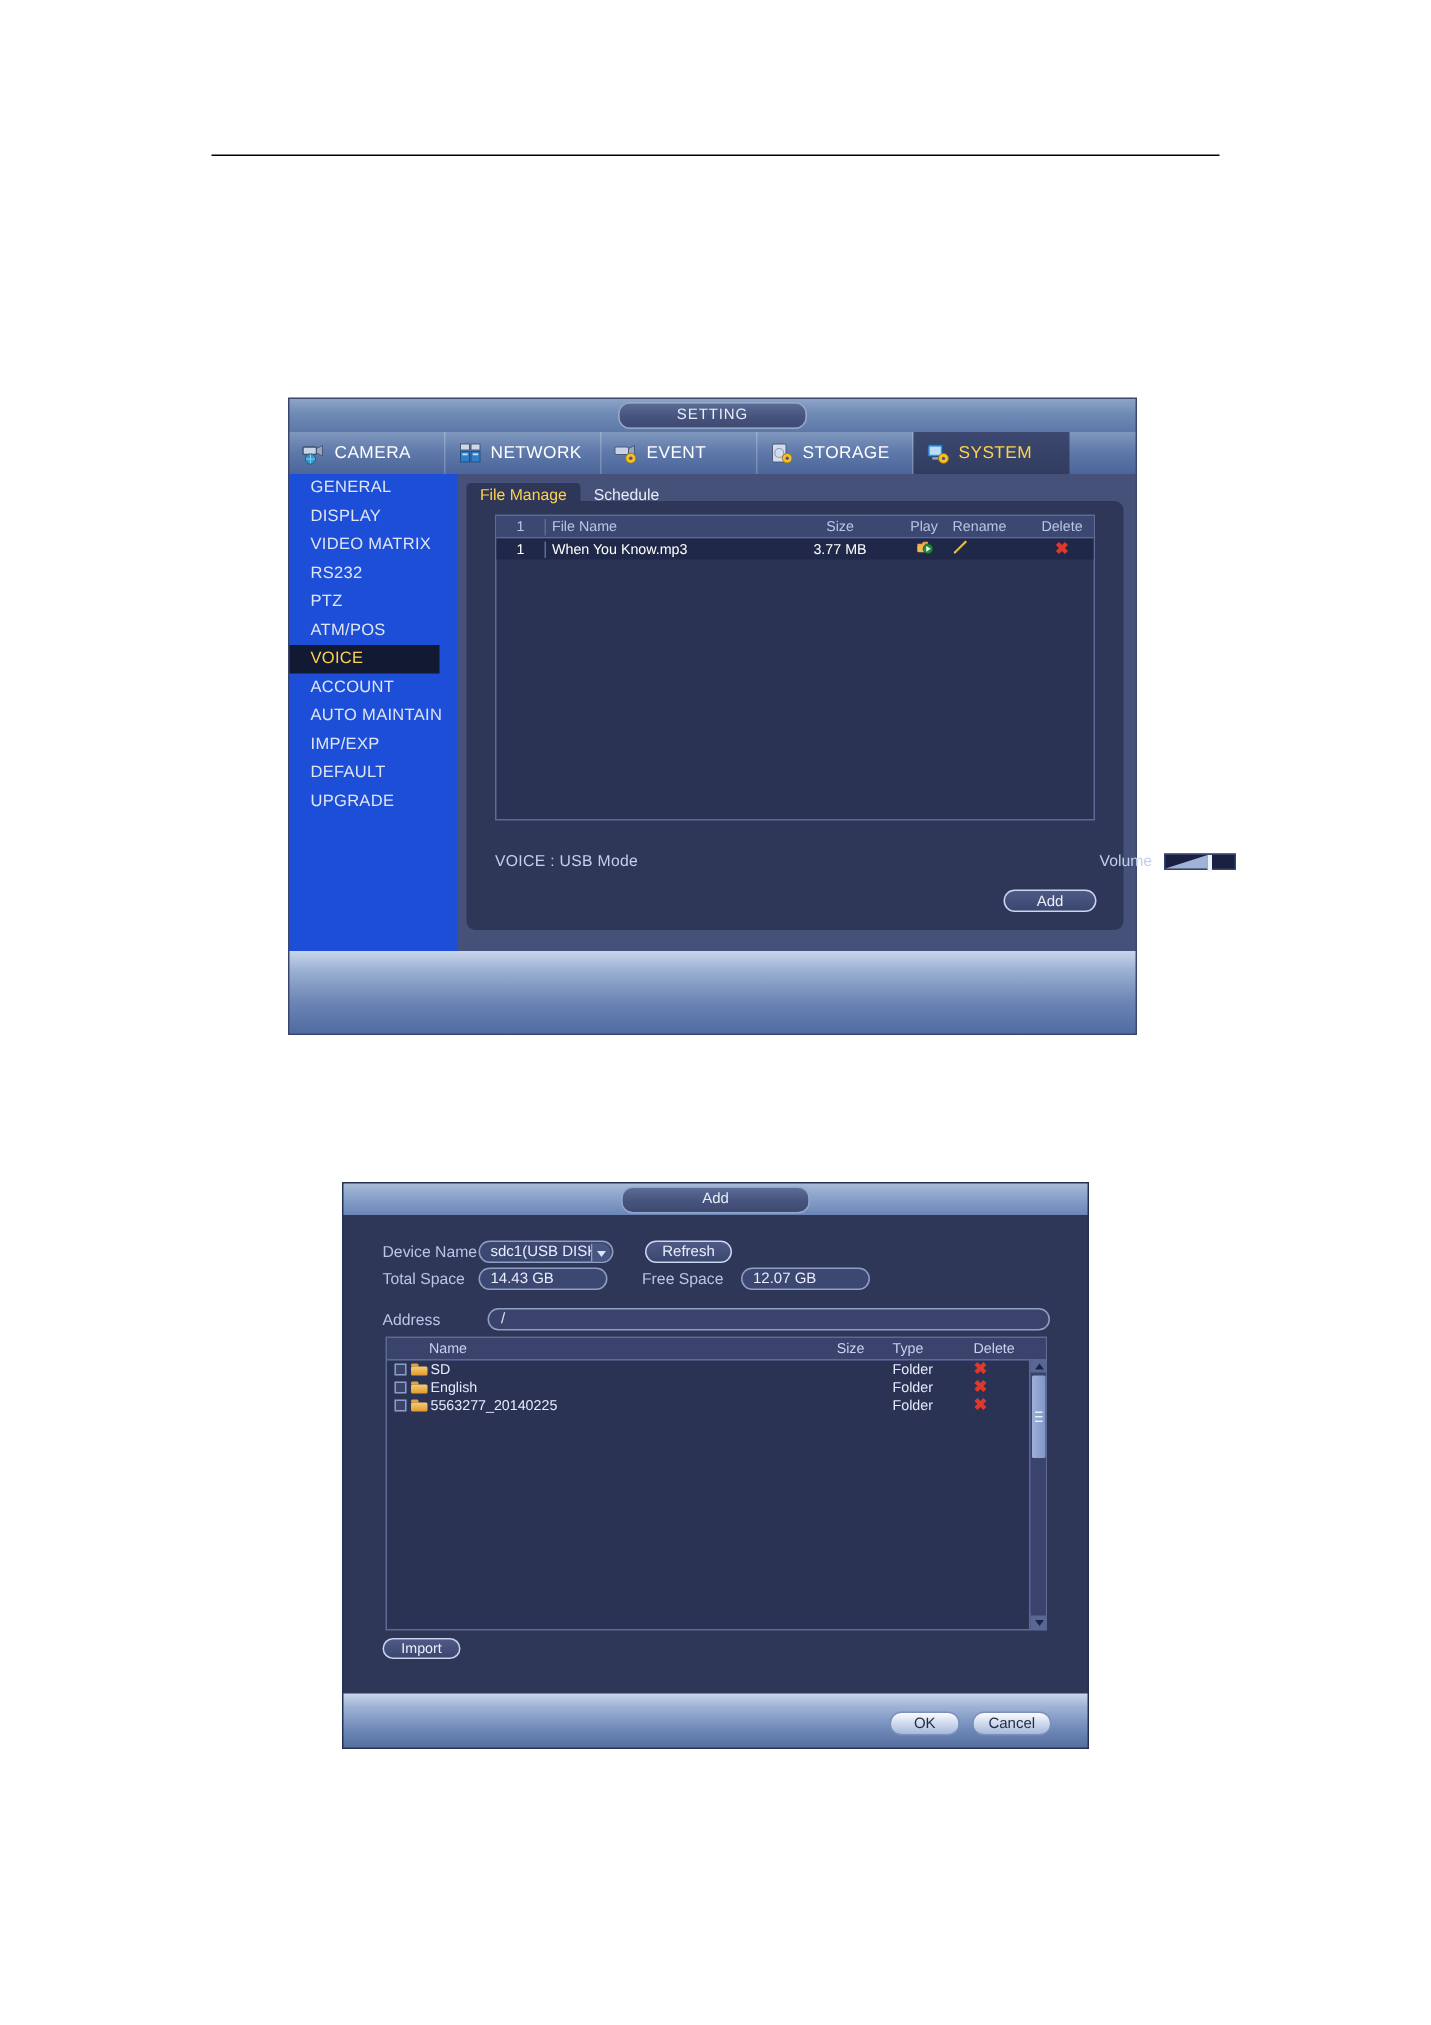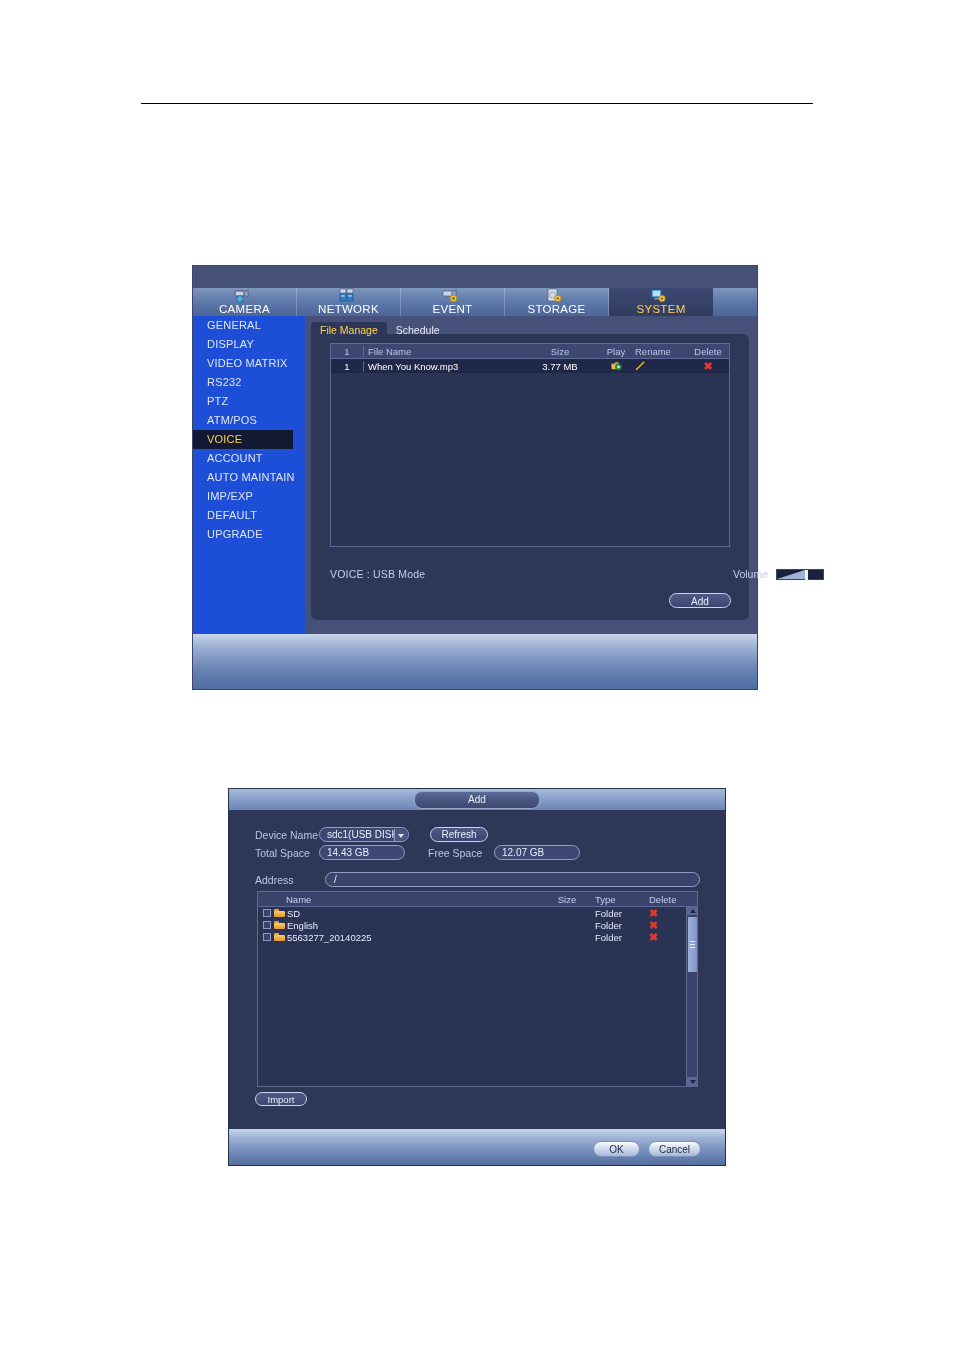--- a/index.html
+++ b/index.html
@@ -46,21 +46,20 @@
     position:absolute;left:0;top:22px;width:564px;height:28px;
     background:linear-gradient(180deg,#7f97bd 0%,#5d78a9 50%,#4c659a 100%);
     display:flex;
   }
   .nav-item{
     position:relative;height:28px;display:flex;align-items:center;
     padding-left:8px;padding-right:8px;box-sizing:border-box;
     border-right:1px solid rgba(255,255,255,.22);
     color:#ffffff;font-size:11.5px;letter-spacing:.3px;
     white-space:nowrap;
-    flex-direction:column;
   }
   .nav-item.w1{width:104px}
   .nav-item.w2{width:104px}
   .nav-item.w3{width:104px}
   .nav-item.w4{width:104px}
   .nav-item.w5{width:104px}
   .nav-item.spacer{flex:1;border-right:none;}
   .nav-item.active{
     background:linear-gradient(180deg,#3c4870 0%,#323c60 100%);
     color:#ffd24d;border-right:none;
@@ -275,20 +274,23 @@
 </style>
 </head>
 <body>
 
 <div class="doc-header">
   <div class="doc-rule"></div>
 </div>
 
 <div class="setting-win">
 
+  <div class="setting-titlebar">
+    <div class="add-title-pill setting-title-pill">SETTING</div>
+  </div>
 
   <div class="nav">
 
     <div class="nav-item w1">
       <span class="nav-ico">
         <svg width="17" height="15" viewBox="0 0 17 15">
           <rect x="1" y="3" width="9" height="5" rx="1" fill="#c9d3e4" stroke="#44506f"></rect>
           <polygon points="10,4 14,2 14,9 10,7" fill="#97a6c0" stroke="#44506f" stroke-width=".6"></polygon>
           <circle cx="6" cy="11" r="3.4" fill="#2f9ad1" stroke="#1b5f87" stroke-width=".6"></circle>
           <path d="M3 11h6M6 8v6" stroke="#8fd3f2" stroke-width=".6"></path>

